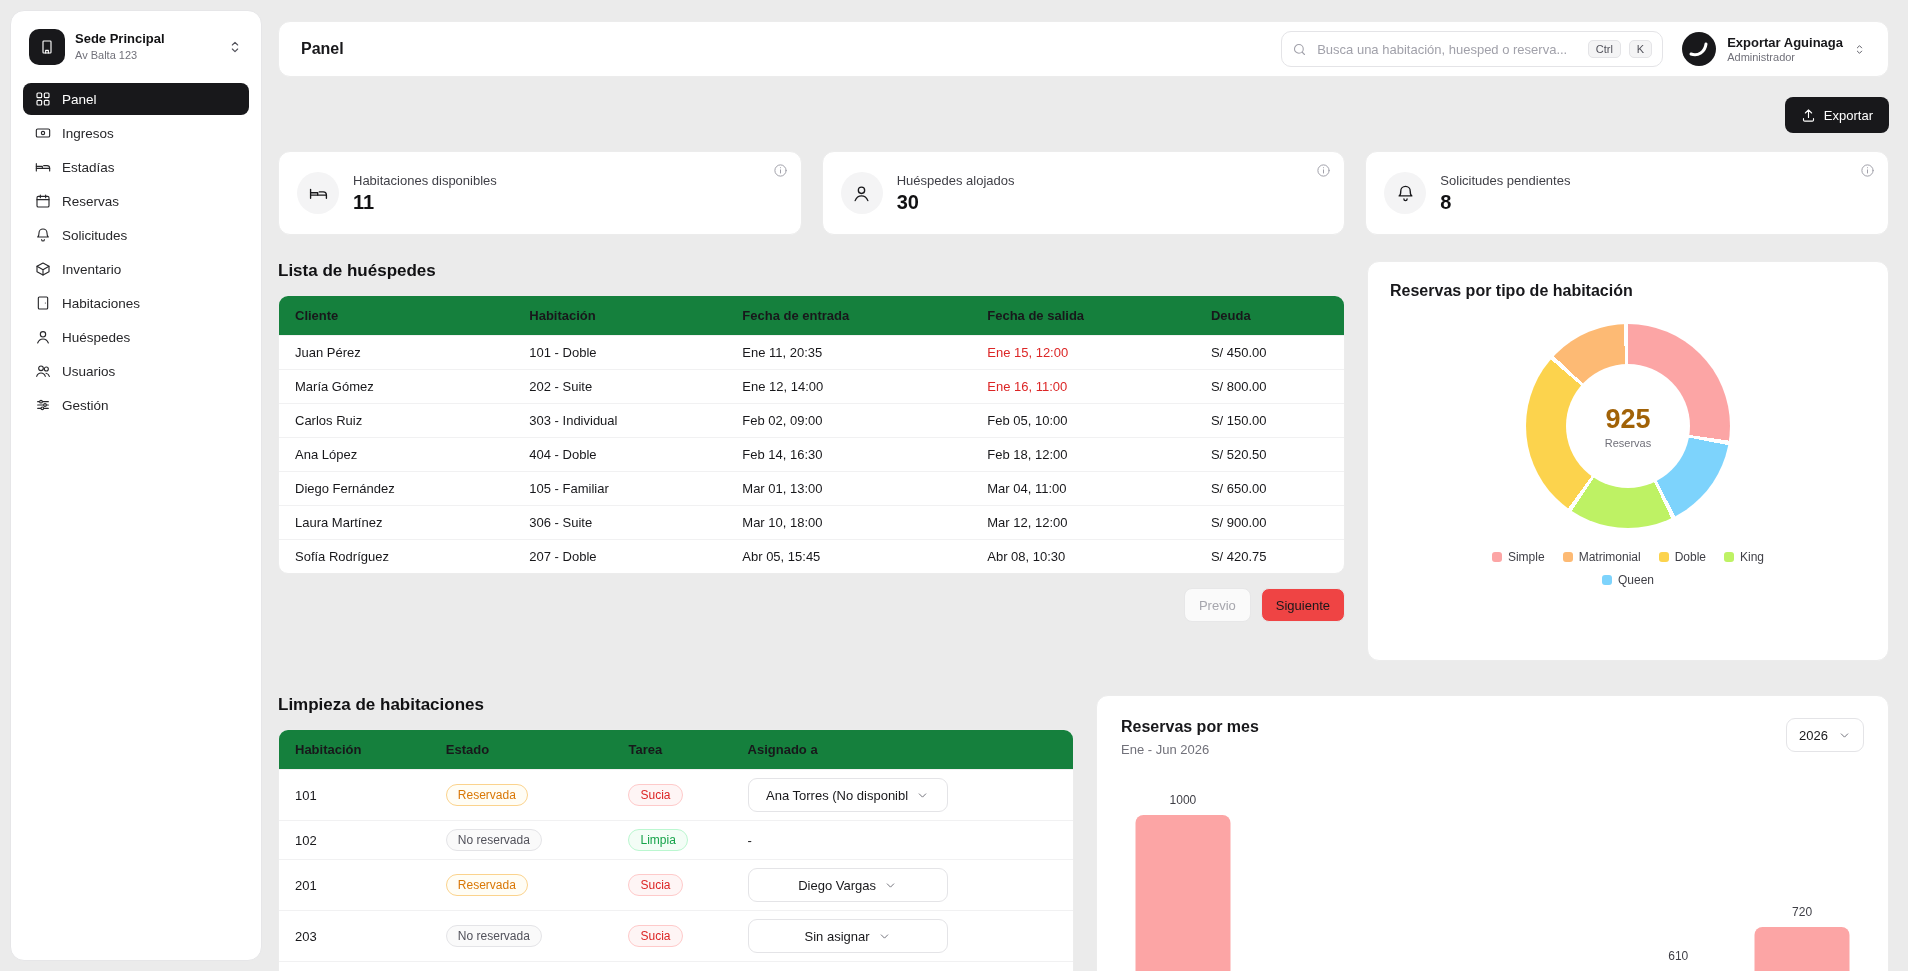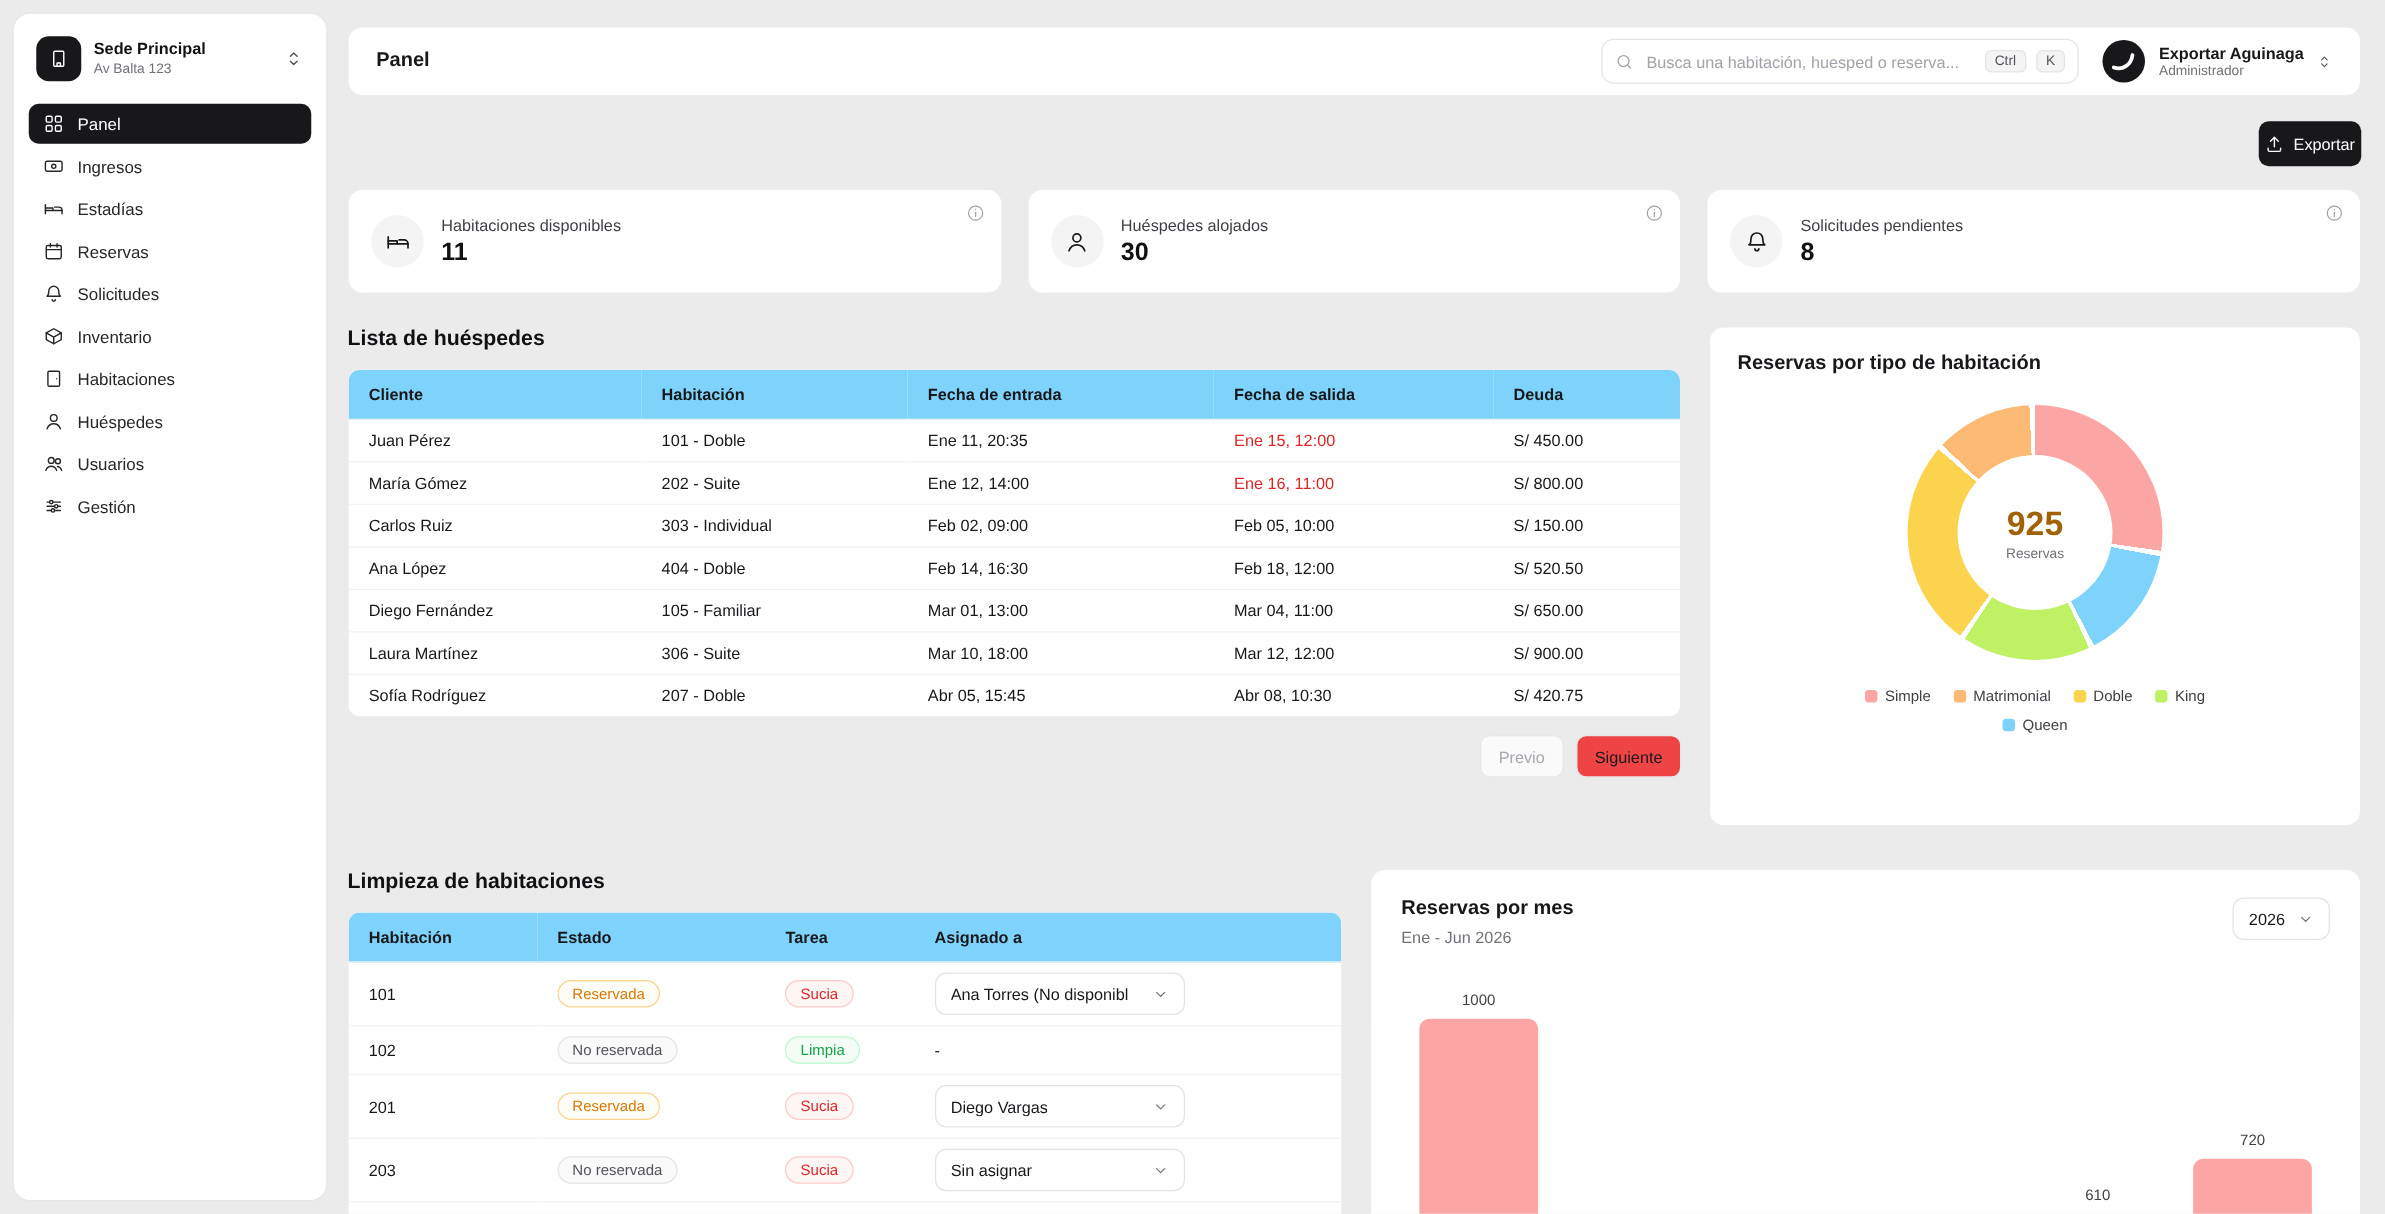--- a/index.html
+++ b/index.html
@@ -51,42 +51,42 @@
   .profile-name { font-size:13px; font-weight:700; line-height:1.2; }
   .profile-role { font-size:11px; color:#71717a; }
   .chev { color:#52525b; display:flex; }
 
   
   .content { position:absolute; left:278px; top:77px; width:1611px; }
   .welcome-row { display:flex; align-items:flex-start; margin-top:16px; }
   h1 { font-size:21px; font-weight:700; margin:0; color:#111113; }
   .date { font-size:14px; color:#71717a; margin-top:5px; }
   .export-btn { margin-left:auto; margin-top:4px; background:#18181b; color:#fff; border:none;
-    border-radius:8px; height:36px; padding:0 5px; font-size:13px; display:flex; align-items:center;
+    border-radius:8px; height:36px; padding:0 16px; font-size:13px; display:flex; align-items:center;
     gap:8px; cursor:pointer; font-family:"Liberation Sans", sans-serif; }
   .export-btn svg { width:15px; height:15px; fill:none; stroke:#fff; stroke-width:1.8; stroke-linecap:round; stroke-linejoin:round; }
 
   .stats-row { display:flex; gap:20px; margin-top:18px; }
   .stat-card { flex:1; background:#fff; border:1px solid #ececec; border-radius:12px; height:84px;
     position:relative; display:flex; align-items:center; gap:14px; padding:0 18px; }
   .stat-ic { width:42px; height:42px; border-radius:50%; background:#f4f4f5; color:#18181b;
     display:flex; align-items:center; justify-content:center; flex:0 0 auto; }
   .stat-ic.dark { background:#18181b; color:#fff; }
   .stat-ic svg { width:19px; height:19px; fill:none; stroke:currentColor; stroke-width:1.7; stroke-linecap:round; stroke-linejoin:round; }
   .stat-label { font-size:13px; color:#3f3f46; }
   .stat-value { font-size:20px; font-weight:700; margin-top:3px; color:#111113; }
   .info-ic { position:absolute; top:11px; right:13px; color:#a1a1aa; }
   .info-ic svg { width:15px; height:15px; fill:none; stroke:currentColor; stroke-width:1.6; stroke-linecap:round; }
 
   .row-a { display:flex; gap:22px; margin-top:26px; align-items:flex-start; }
   .guests-col { width:1067px; }
   .section-title { font-size:17px; font-weight:700; margin:0 0 14px; color:#111113; }
   .table-card { background:#fff; border:1px solid #ececec; border-radius:10px; overflow:hidden; }
   table { width:100%; border-collapse:collapse; font-size:13px; }
-  thead th { background:#7dd3fc; text-align:left; font-weight:700; color:#18181b;
+  thead th { background:#15803d; text-align:left; font-weight:700; color:#18181b;
     padding:12px 16px; font-size:13px; }
   tbody td { padding:9px 16px; border-top:1px solid #f1f1f2; color:#18181b; }
   td.urgent { color:#dc2626; }
   .guests-table th:nth-child(1){width:22%} .guests-table th:nth-child(2){width:20%}
   .guests-table th:nth-child(3){width:23%} .guests-table th:nth-child(4){width:21%}
   .guests-table th:nth-child(5){width:14%}
   .pagination { display:flex; justify-content:flex-end; gap:10px; margin-top:14px; }
   .pg-btn { height:34px; padding:0 14px; border-radius:8px; font-size:13px; border:1px solid #e7e7e8;
     background:#ef4444; color:#18181b; cursor:pointer; font-family:"Liberation Sans", sans-serif; }
   .pg-btn.disabled { color:#a6a6ad; background:#fafafa; cursor:default; }
@@ -108,21 +108,21 @@
   .row-b { display:flex; gap:22px; margin-top:34px; align-items:flex-start; }
   .cleaning-col { width:796px; }
   .cleaning-table th:nth-child(1){width:19%} .cleaning-table th:nth-child(2){width:23%}
   .cleaning-table th:nth-child(3){width:15%} .cleaning-table th:nth-child(4){width:43%}
   .cleaning-table td { padding:8px 16px; }
   .badge { display:inline-block; padding:3px 11px; border-radius:999px; font-size:12px; font-weight:500; }
   .badge.amber { color:#d97706; border:1px solid #fbd38d; background:#fffdf5; }
   .badge.gray  { color:#52525b; border:1px solid #e4e4e7; background:#fafafa; }
   .badge.red   { color:#dc2626; border:1px solid #fecaca; background:#fef5f5; }
   .badge.green { color:#16a34a; border:1px solid #bbf7d0; background:#f3fdf6; }
-  .select { display:inline-flex; align-items:center; justify-content:space-between; gap:8px;
+  .select { display:inline-flex; align-items:center; justify-content:center; gap:8px;
     width:200px; height:34px; border:1px solid #e4e4e7; border-radius:9px; padding:0 12px;
     font-size:13px; color:#18181b; cursor:pointer; background:#fff; }
   .select .txt { white-space:nowrap; overflow:hidden; max-width:158px; }
   .select svg, .year-select svg { width:13px; height:13px; fill:none; stroke:#71717a; stroke-width:1.8; stroke-linecap:round; stroke-linejoin:round; flex:0 0 auto; }
   .dash-cell { color:#18181b; }
 
   .monthly-card { flex:1; background:#fff; border:1px solid #ececec; border-radius:12px;
     padding:22px 24px; height:620px; }
   .monthly-head { display:flex; align-items:flex-start; }
   .monthly-title { font-size:16px; font-weight:700; }

